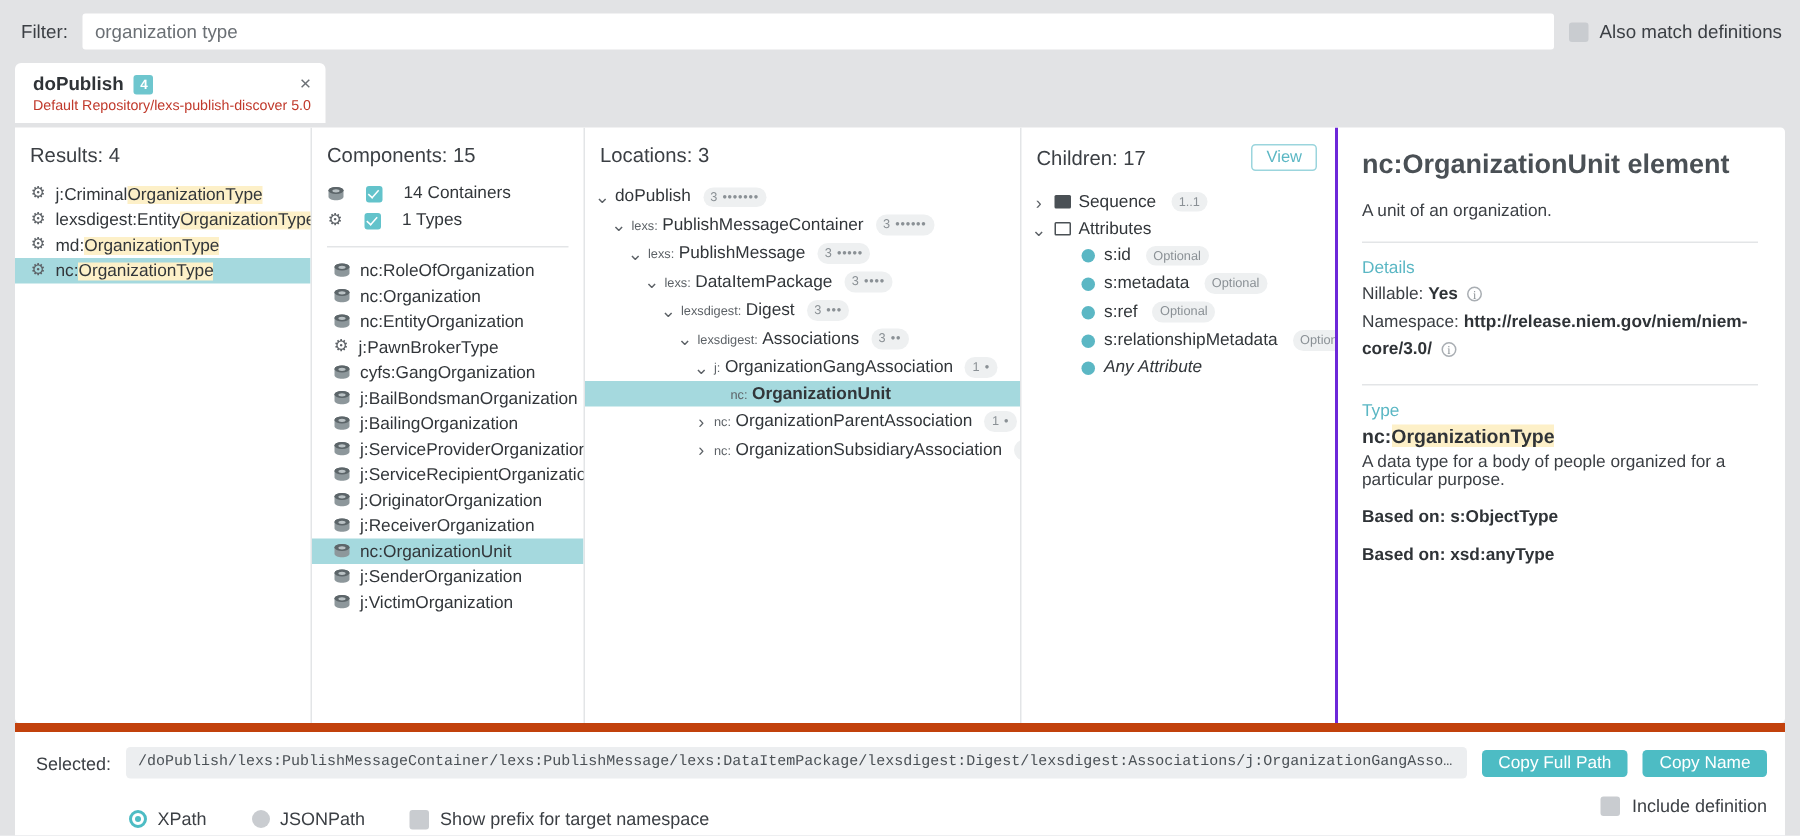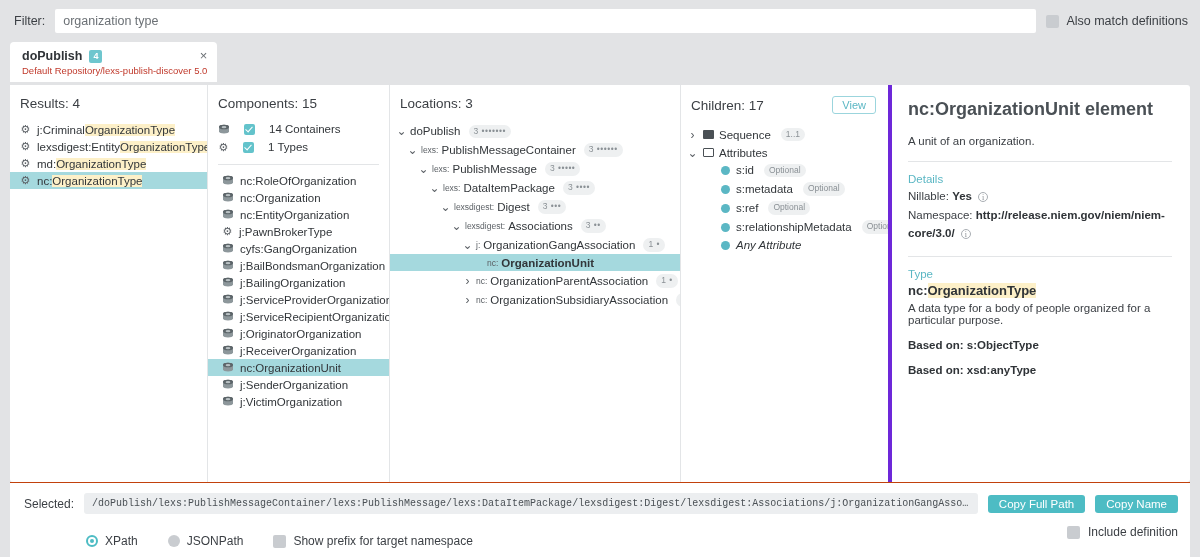--- a/index.html
+++ b/index.html
@@ -53,21 +53,21 @@
   
   .panels {
     position: absolute; left: 10px; right: 10px; top: 85px; bottom: 75px;
     background: #fff; border-radius: 0 3px 3px 3px;
     display: flex; overflow: hidden;
   }
   .panel { height: 100%; overflow: hidden; position: relative; }
   .p-results    { width: 198px; border-right: 1px solid #e3e5e7; }
   .p-components { width: 182px; border-right: 1px solid #e3e5e7; }
   .p-locations  { width: 291px; border-right: 1px solid #e3e5e7; }
-  .p-children   { width: 211px; border-right: 4px solid #6d28d9; }
+  .p-children   { width: 211px; border-right: 2px solid #6d28d9; }
   .p-detail     { flex: 1; }
 
   .panel-head {
     font-size: 13.5px; color: #3b3f44;
     padding: 11px 12px 9px 10px;
     display: flex; align-items: center;
   }
   .view-btn {
     margin-left: auto; font-size: 11px; color: #5bb7c4;
     border: 1px solid #9bd5dd; border-radius: 3px;
@@ -162,21 +162,21 @@
     border: 1px solid #a9aeb3; color: #8a9095; font-size: 8px;
     line-height: 9px; text-align: center; margin-left: 3px;
     font-family: "Liberation Serif", serif;
   }
   .d-type { font-size: 13px; font-weight: 700; color: #2f3337; margin-top: 1px; }
   .d-based { font-size: 11.5px; color: #2f3337; font-weight: 700; margin-top: 13px; }
 
   
   .footer {
     position: absolute; left: 10px; right: 10px; bottom: 0; top: 482px;
-    background: #fff; border-top: 1px solid #c2410c;
+    background: #fff; border-top: 6px solid #c2410c;
     padding: 10px 12px 0 14px;
   }
   .f-row1 { display: flex; align-items: center; gap: 10px; }
   .f-label { font-size: 12px; color: #3b3f44; }
   .path-box {
     flex: 1; background: #eceef0; border-radius: 3px;
     font-family: "Liberation Mono", monospace; font-size: 10px;
     color: #4a5055; padding: 5px 8px; overflow: hidden;
     white-space: nowrap; text-overflow: ellipsis;
   }

